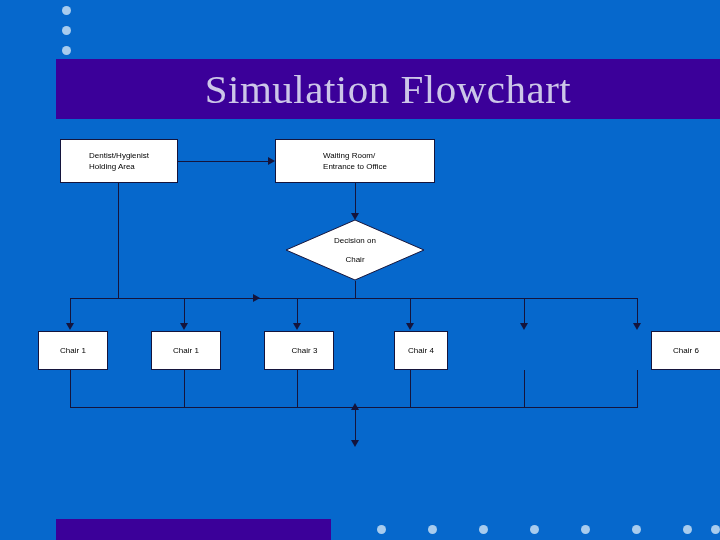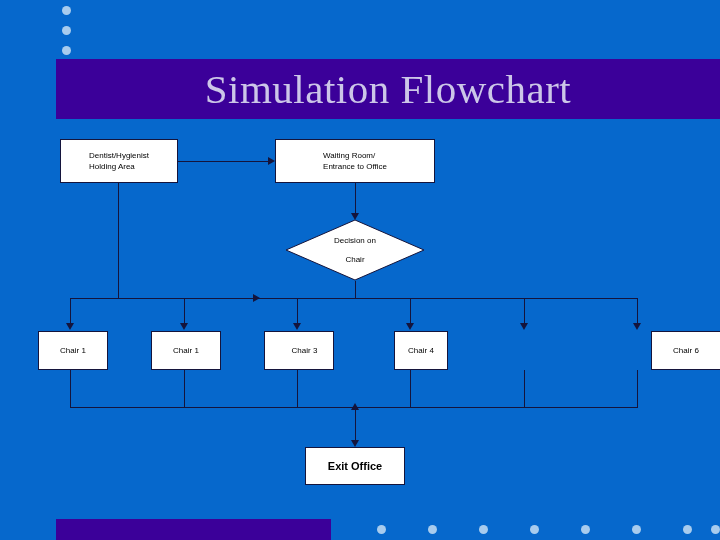--- a/index.html
+++ b/index.html
@@ -241,23 +241,20 @@
   <div class="line-v" style="left:410px; top:370px; height:38px;"></div>
   <div class="line-v" style="left:524px; top:370px; height:38px;"></div>
   <div class="line-v" style="left:637px; top:370px; height:38px;"></div>
 
   <div class="line-h" style="left:70px; top:407px; width:568px;"></div>
 
   <div class="arrow-up" style="left:351px; top:403px;"></div>
   <div class="line-v" style="left:355px; top:407px; height:38px;"></div>
   <div class="arrow-down" style="left:351px; top:440px;"></div>
 
-  <div class="node bold" style="left:305px; top:447px; width:100px; height:38px;">
-    <span>Exit Office</span>
-  </div>
 
 
   <div id="bottom-bar"></div>
   <span class="dot" style="left:377px; top:525px;"></span>
   <span class="dot" style="left:428px; top:525px;"></span>
   <span class="dot" style="left:479px; top:525px;"></span>
   <span class="dot" style="left:530px; top:525px;"></span>
   <span class="dot" style="left:581px; top:525px;"></span>
   <span class="dot" style="left:632px; top:525px;"></span>
   <span class="dot" style="left:683px; top:525px;"></span>

